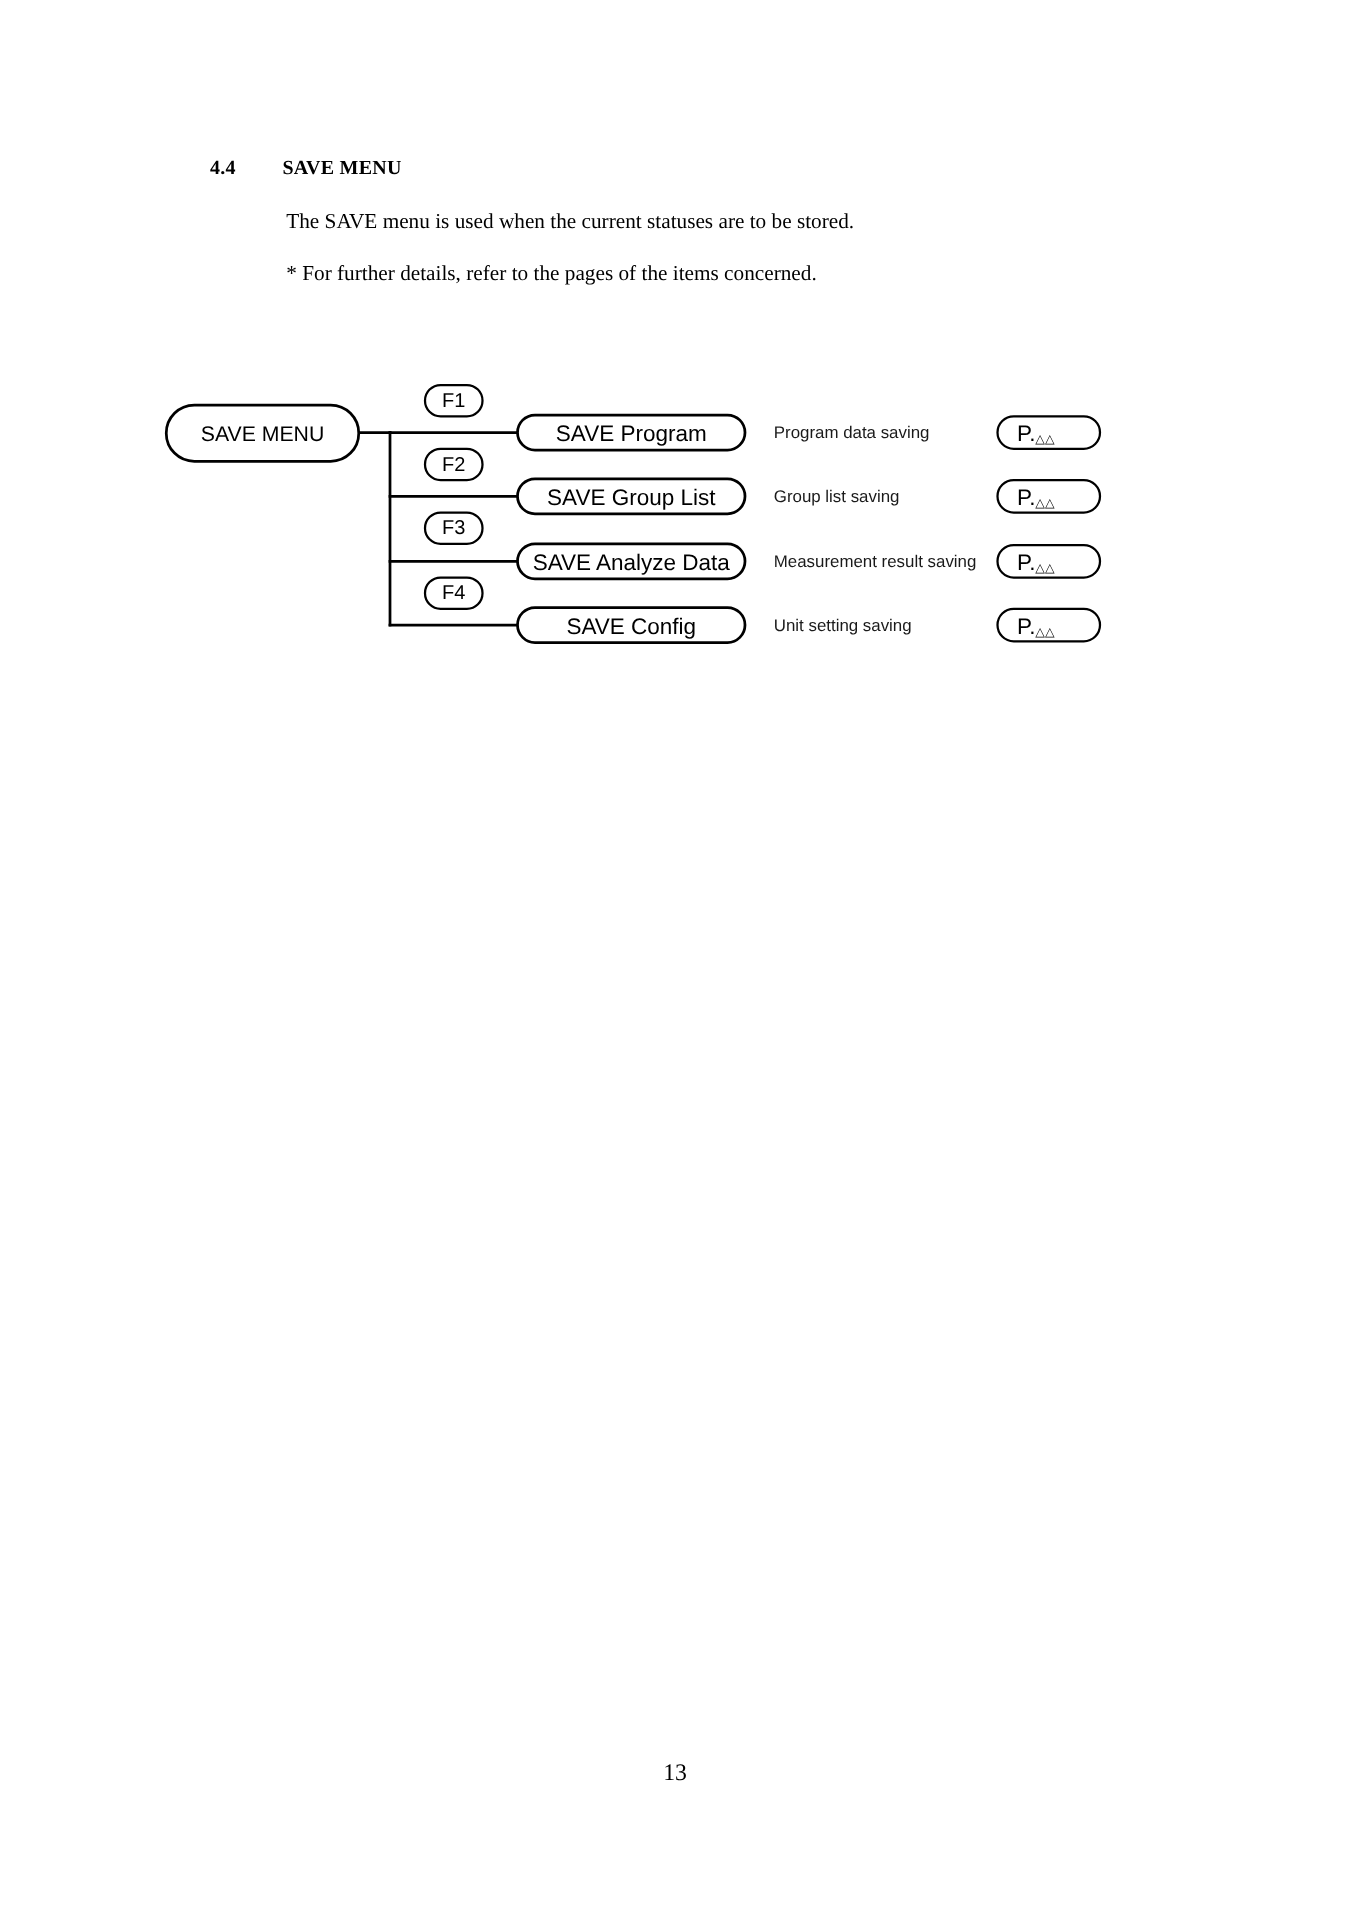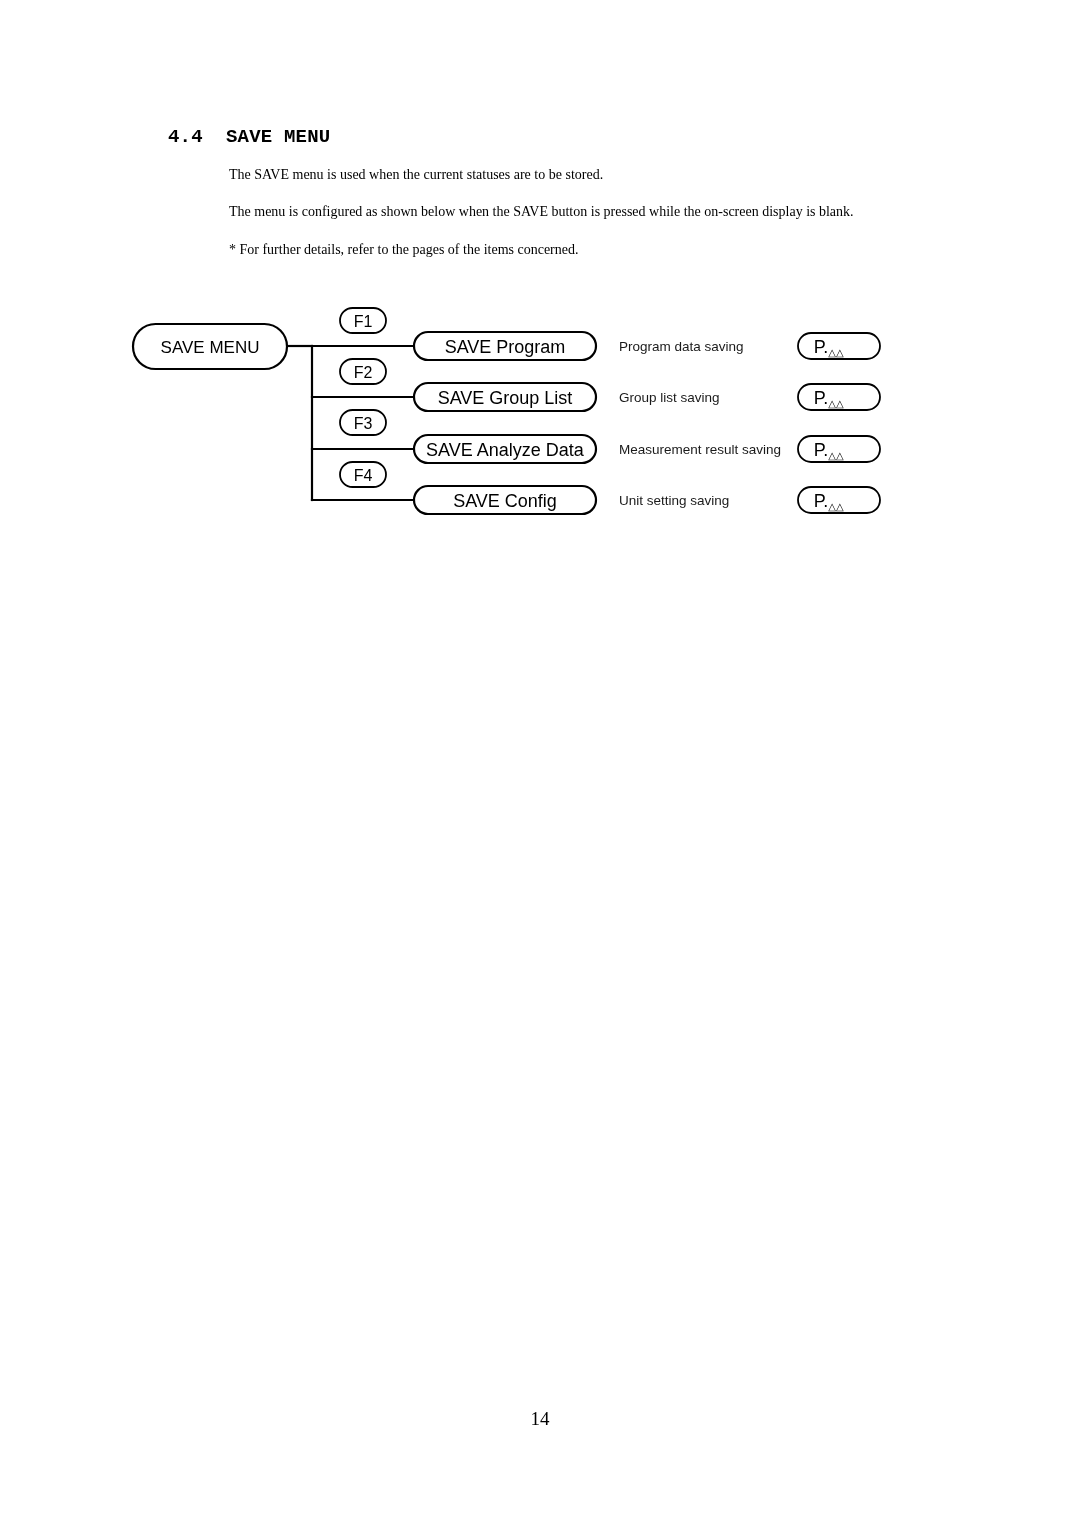--- a/index.html
+++ b/index.html
@@ -16,42 +16,42 @@
     overflow: hidden;
   }
 
   
   .heading {
     position: absolute;
     left: 168px;
     top: 126px;
     display: flex;
     align-items: baseline;
-    font-family: Liberation Mono, monospace;
+    font-family: Liberation Serif, serif;
     font-weight: bold;
-    font-size: 19px;
+    font-size: 16px;
     color: #000000;
     letter-spacing: 0.2px;
   }
   .heading .sec-num {
     width: 58px;
     flex: 0 0 58px;
   }
   .heading .sec-title {
     white-space: nowrap;
   }
 
   
   .body-block {
     position: absolute;
     left: 229px;
     top: 164px;
     width: 723px;
     font-family: "Liberation Serif", serif;
-    font-size: 14px;
+    font-size: 17px;
     color: #000000;
   }
   .para {
     margin: 0 0 16px 0;
     line-height: 1.52;
   }
   .para.justify {
     text-align: justify;
     text-align-last: left;
   }
@@ -109,21 +109,20 @@
 
 <div class="page">
 
   <div class="heading">
     <span class="sec-num">4.4</span>
     <span class="sec-title">SAVE MENU</span>
   </div>
 
   <div class="body-block">
     <p class="para">The SAVE menu is used when the current statuses are to be stored.</p>
-    <p class="para justify">The menu is configured as shown below when the SAVE button is pressed while the on-screen display is blank.</p>
     <p class="para tight">* For further details, refer to the pages of the items concerned.</p>
   </div>
 
   <div class="diagram">
     <svg width="1080" height="1528" viewBox="0 0 1080 1528" xmlns="http://www.w3.org/2000/svg">
 
       <g stroke="#000000" stroke-width="2.2" fill="none" stroke-linecap="square">
 
         <line x1="287" y1="346" x2="312" y2="346"></line>
 
@@ -199,15 +198,15 @@
       <text class="desc-text" x="619" y="500">Unit setting saving</text>
       <g>
         <rect x="798" y="487" width="82" height="26" rx="13" ry="13" fill="#ffffff" stroke="#000000" stroke-width="1.8"></rect>
         <text class="node-text pref" x="821" y="501" text-anchor="start">P.</text>
         <text class="node-text tri" x="836" y="506" text-anchor="start" fill="#555555">△△</text>
       </g>
 
     </svg>
   </div>
 
-  <div class="folio">14</div>
+  <div class="folio">13</div>
 
 </div>
 
 </body></html>

